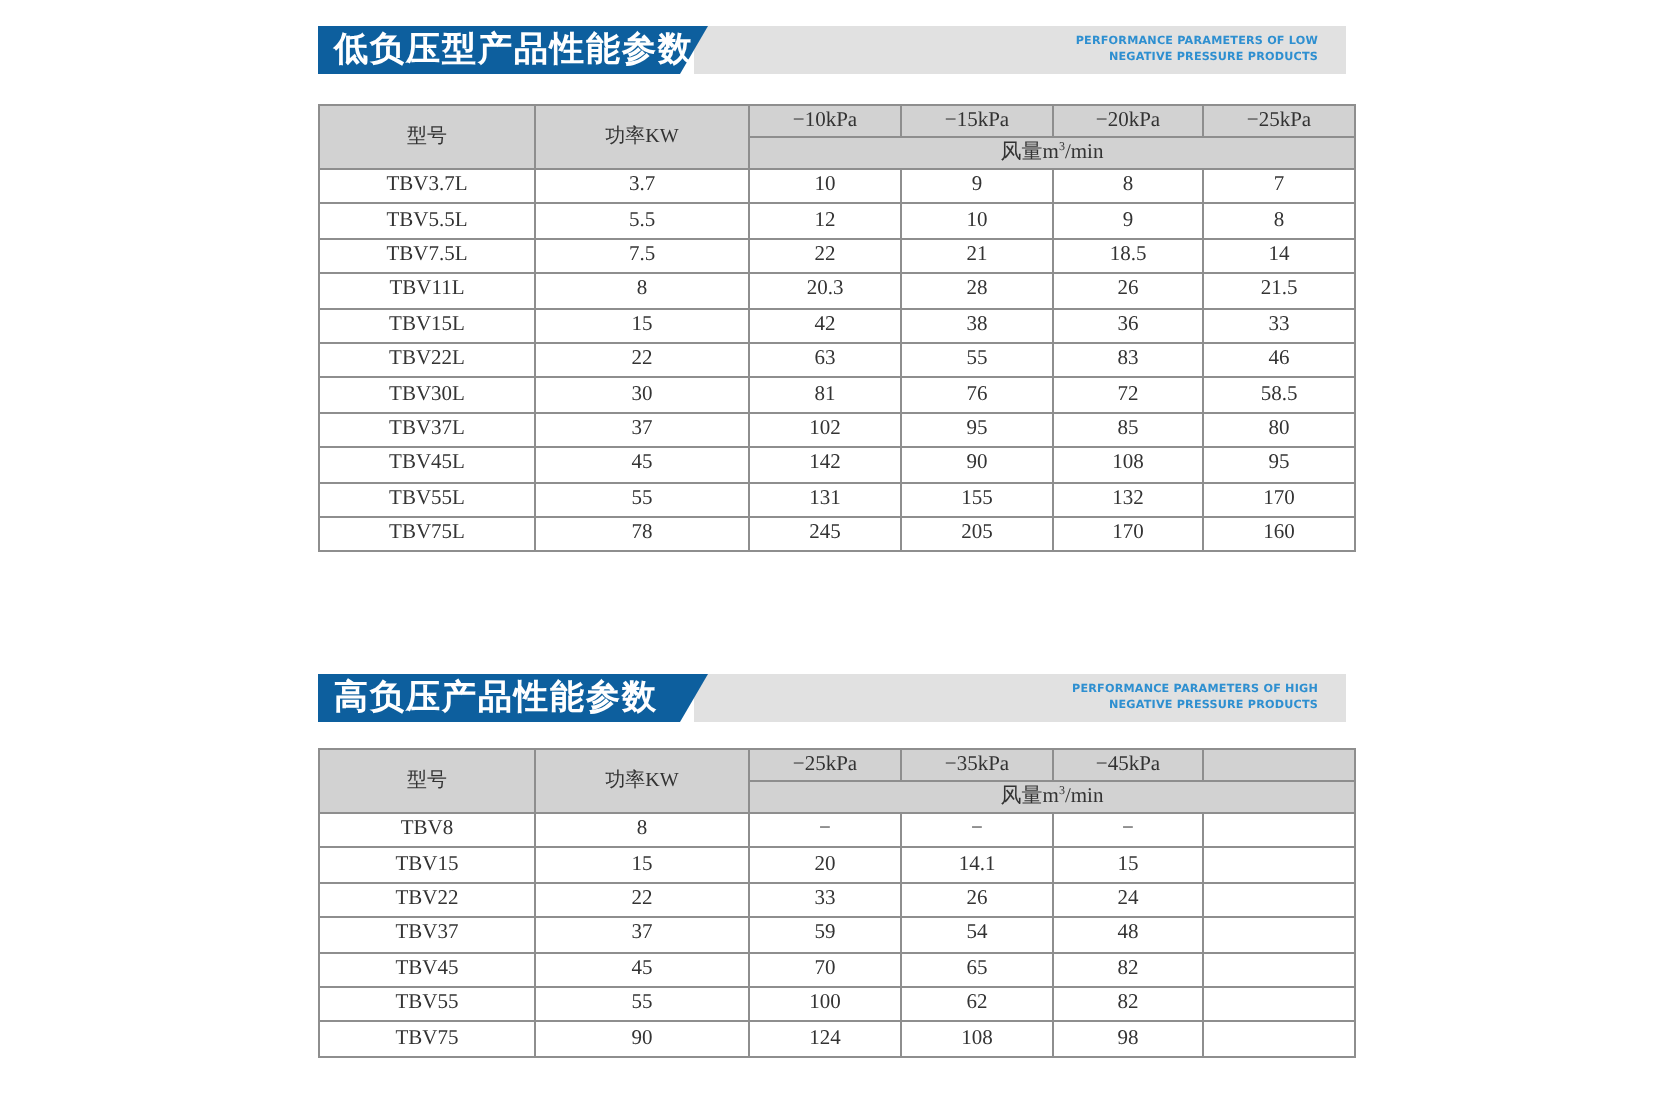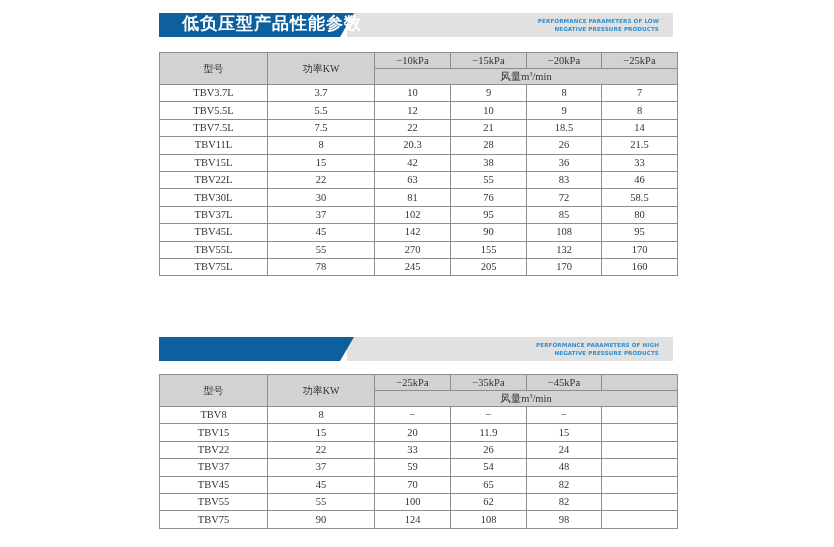--- a/index.html
+++ b/index.html
@@ -4,21 +4,21 @@
   <style>
     html, body { margin: 0; padding: 0; background: #ffffff; }
     body { width: 834px; height: 547px; position: relative; overflow: hidden;
            font-family: "Liberation Sans", "DejaVu Sans", sans-serif; color: #3a3a3a; }
     .banner { position: absolute; left: 159px; width: 514px; height: 24px; }
     .banner .gray { position: absolute; left: 188px; top: 0; right: 0; bottom: 0; background: #e1e1e1; }
     .banner .blue { position: absolute; left: 0; top: 0; height: 24px; width: 195px; background: #0d5f9e;
                     clip-path: polygon(0 0, 100% 0, calc(100% - 14px) 100%, 0 100%); }
     .banner .title { position: absolute; left: 8px; top: 0; height: 24px; line-height: 24px;
                      color: #ffffff; font-size: 17px; font-weight: bold; letter-spacing: 1px;
-                     font-family: Liberation Mono, monospace; white-space: nowrap; margin-left: 15px; }
+                     font-family: Liberation Sans, sans-serif; white-space: nowrap; }
     .banner .en { position: absolute; right: 14px; top: 4px; text-align: right;
                   font-size: 5.6px; line-height: 8px; color: #2e8fd0; font-weight: bold;
                   letter-spacing: 0.1px; font-family: "DejaVu Sans", sans-serif; }
     table.spec { position: absolute; left: 159px; border-collapse: collapse; table-layout: fixed;
                  font-size: 10.5px; color: #333; font-family: Liberation Serif, serif; }
     table.spec td, table.spec th { border: 1px solid #8e8e8e; text-align: center; padding: 0;
                                    font-weight: normal; white-space: nowrap; overflow: hidden; }
     table.spec thead th { background: #d2d2d2; }
     table.spec tr.hrow th { height: 15px; line-height: 15px; }
     table.spec tbody td { height: 16.4px; line-height: 16px; background: #fff; }
@@ -131,39 +131,40 @@
         <td>TBV45L</td>
         <td>45</td>
         <td>142</td>
         <td>90</td>
         <td>108</td>
         <td>95</td>
       </tr>
     <tr>
         <td>TBV55L</td>
         <td>55</td>
-        <td>270</td>
+        <td>131</td>
         <td>155</td>
         <td>132</td>
         <td>170</td>
       </tr>
     <tr>
         <td>TBV75L</td>
         <td>78</td>
         <td>245</td>
         <td>205</td>
         <td>170</td>
         <td>160</td>
       </tr>
   </tbody>
 </table>
 
 <div class="banner" style="top:337px;">
   <div class="gray"></div>
   <div class="blue"></div>
+  <div class="title">高负压产品性能参数</div>
   <div class="en">
     <div>PERFORMANCE PARAMETERS OF HIGH</div>
     <div>NEGATIVE PRESSURE PRODUCTS</div>
   </div>
 </div>
 
 <table class="spec" style="top:374px;">
   <colgroup>
       <col class="c1">
       <col class="c2">
@@ -191,21 +192,21 @@
         <td>8</td>
         <td>−</td>
         <td>−</td>
         <td>−</td>
         <td></td>
       </tr>
     <tr>
         <td>TBV15</td>
         <td>15</td>
         <td>20</td>
-        <td>11.9</td>
+        <td>14.1</td>
         <td>15</td>
         <td></td>
       </tr>
     <tr>
         <td>TBV22</td>
         <td>22</td>
         <td>33</td>
         <td>26</td>
         <td>24</td>
         <td></td>

